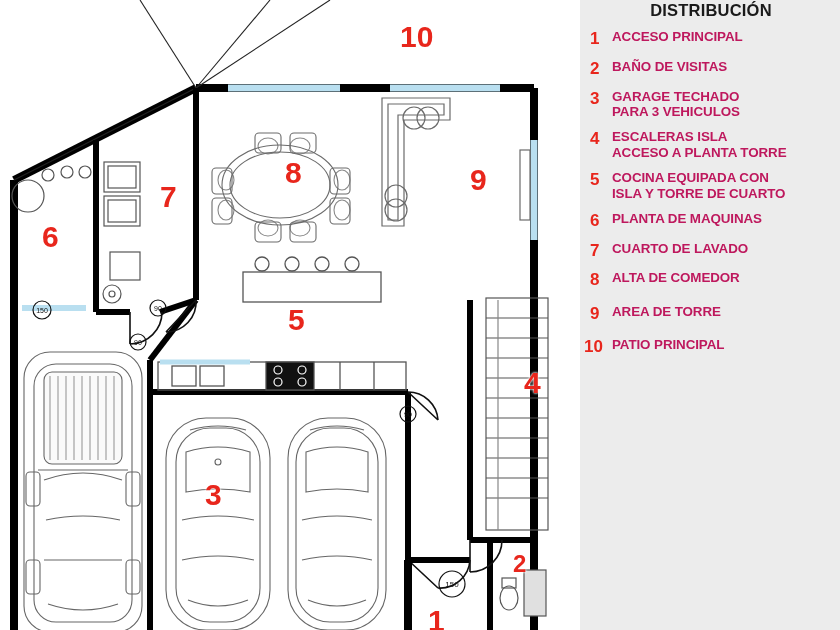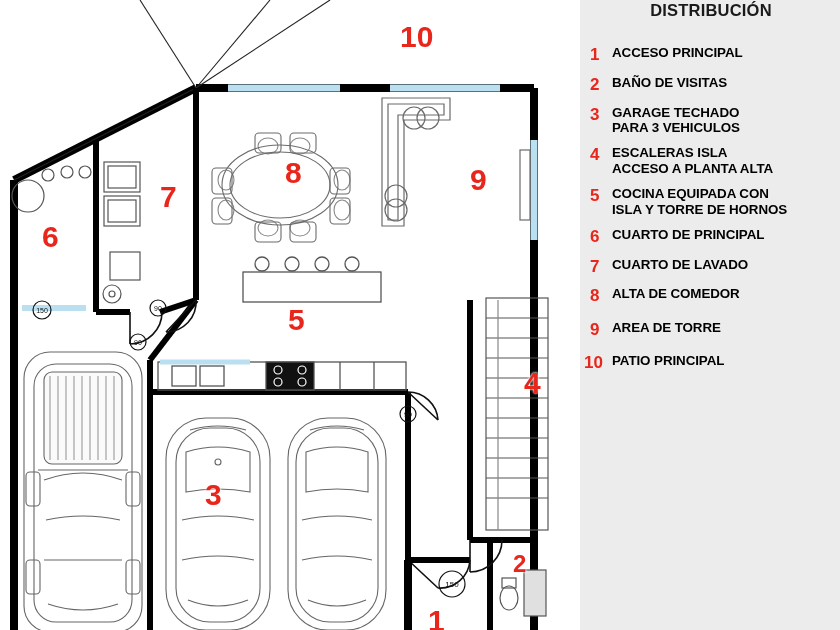--- a/index.html
+++ b/index.html
@@ -43,40 +43,40 @@
     padding: 0 8px 0 10px;
   }
   #legend-title {
     text-align: center;
     font-weight: bold;
     color: #1a1a1a;
     font-size: 16.5px;
     letter-spacing: 0.2px;
     line-height: 1.30;
     padding-top: 0px;
-    margin-bottom: 24px;
+    margin-bottom: 8px;
   }
   #legend-title div { white-space: nowrap; }
   .legend-row {
     display: flex;
     align-items: flex-start;
     margin-bottom: 10px;
   }
   .legend-num {
     color: #e8261c;
     font-weight: bold;
     font-size: 17px;
     min-width: 22px;
     text-align: left;
     line-height: 1.15;
     flex: 0 0 auto;
   }
   .legend-num.wide { min-width: 28px; margin-left: -6px; }
   .legend-text {
-    color: #000000;
+    color: #be185d;
     font-weight: bold;
     font-size: 13.4px;
     line-height: 1.15;
     letter-spacing: -0.1px;
   }
   .legend-text .l2 { display: block; }
 </style>
 </head>
 <body>
 
@@ -352,36 +352,36 @@
       <span class="legend-text">
         <span class="l2">GARAGE TECHADO</span>
         <span class="l2">PARA 3 VEHICULOS</span>
       </span>
     </div>
 
     <div class="legend-row">
       <span class="legend-num">4</span>
       <span class="legend-text">
         <span class="l2">ESCALERAS ISLA</span>
-        <span class="l2">ACCESO A PLANTA ALTA</span>
+        <span class="l2">ACCESO A PLANTA TORRE</span>
       </span>
     </div>
 
     <div class="legend-row">
       <span class="legend-num">5</span>
       <span class="legend-text">
         <span class="l2">COCINA EQUIPADA CON</span>
-        <span class="l2">ISLA Y TORRE DE HORNOS</span>
+        <span class="l2">ISLA Y TORRE DE CUARTO</span>
       </span>
     </div>
 
     <div class="legend-row">
       <span class="legend-num">6</span>
       <span class="legend-text">
-        <span class="l2">CUARTO DE PRINCIPAL</span>
+        <span class="l2">PLANTA DE MAQUINAS</span>
       </span>
     </div>
 
     <div class="legend-row">
       <span class="legend-num">7</span>
       <span class="legend-text">
         <span class="l2">CUARTO DE LAVADO</span>
       </span>
     </div>
 

